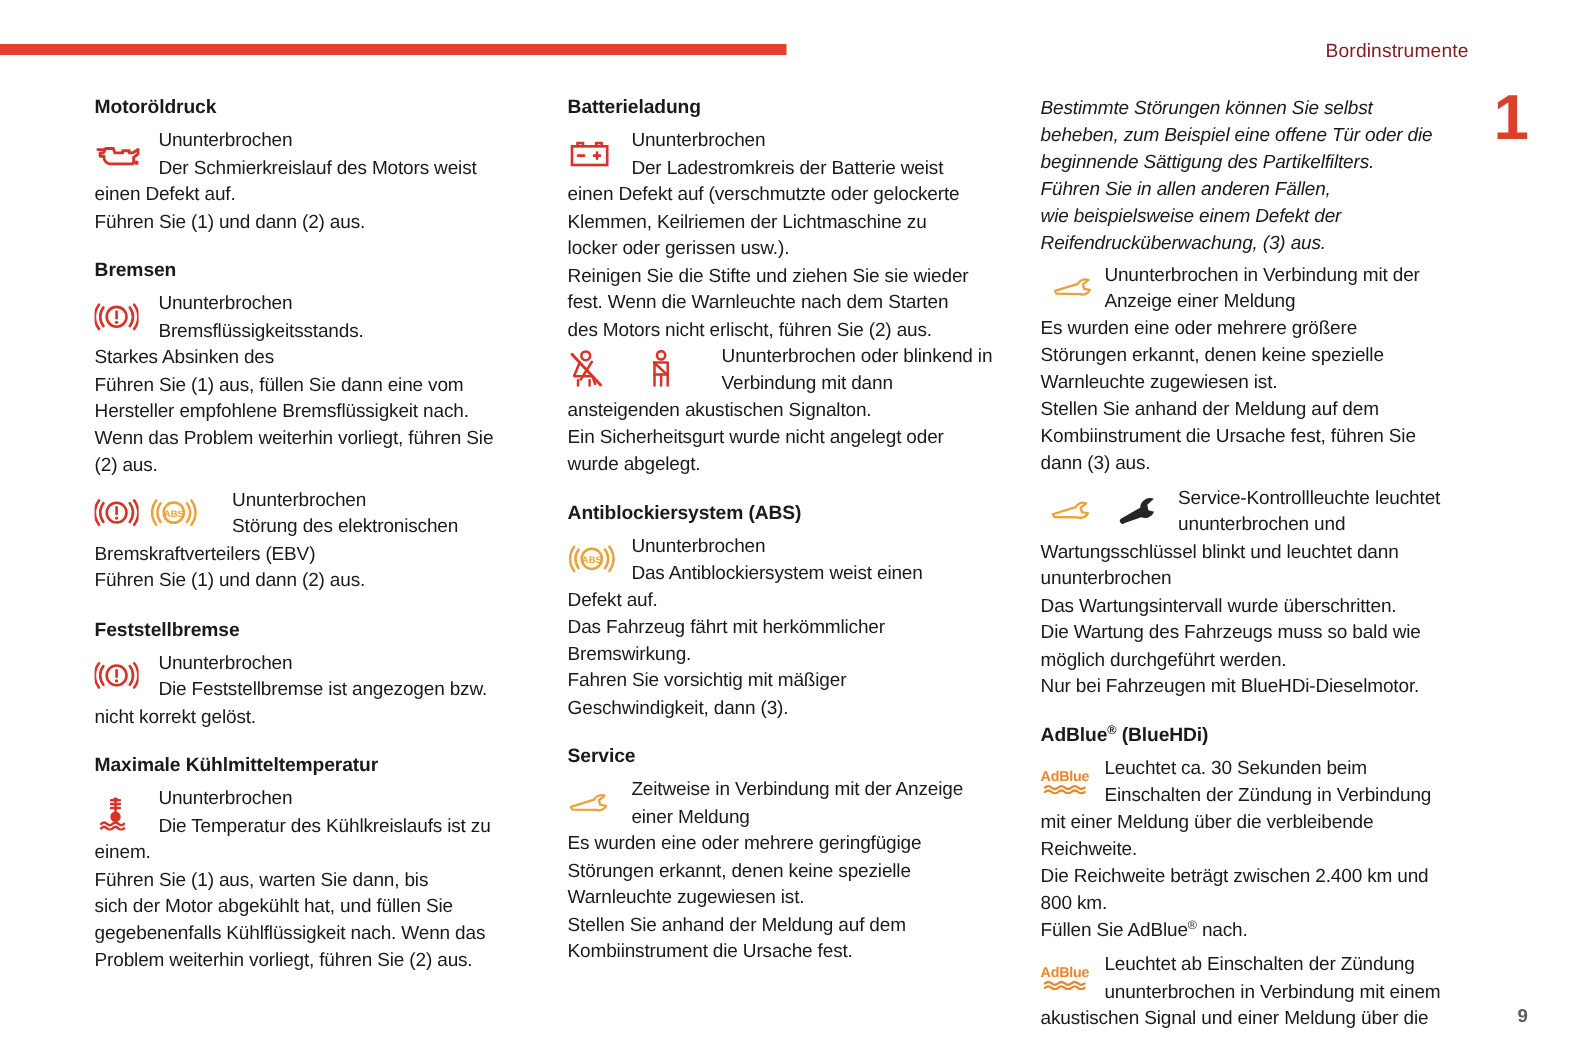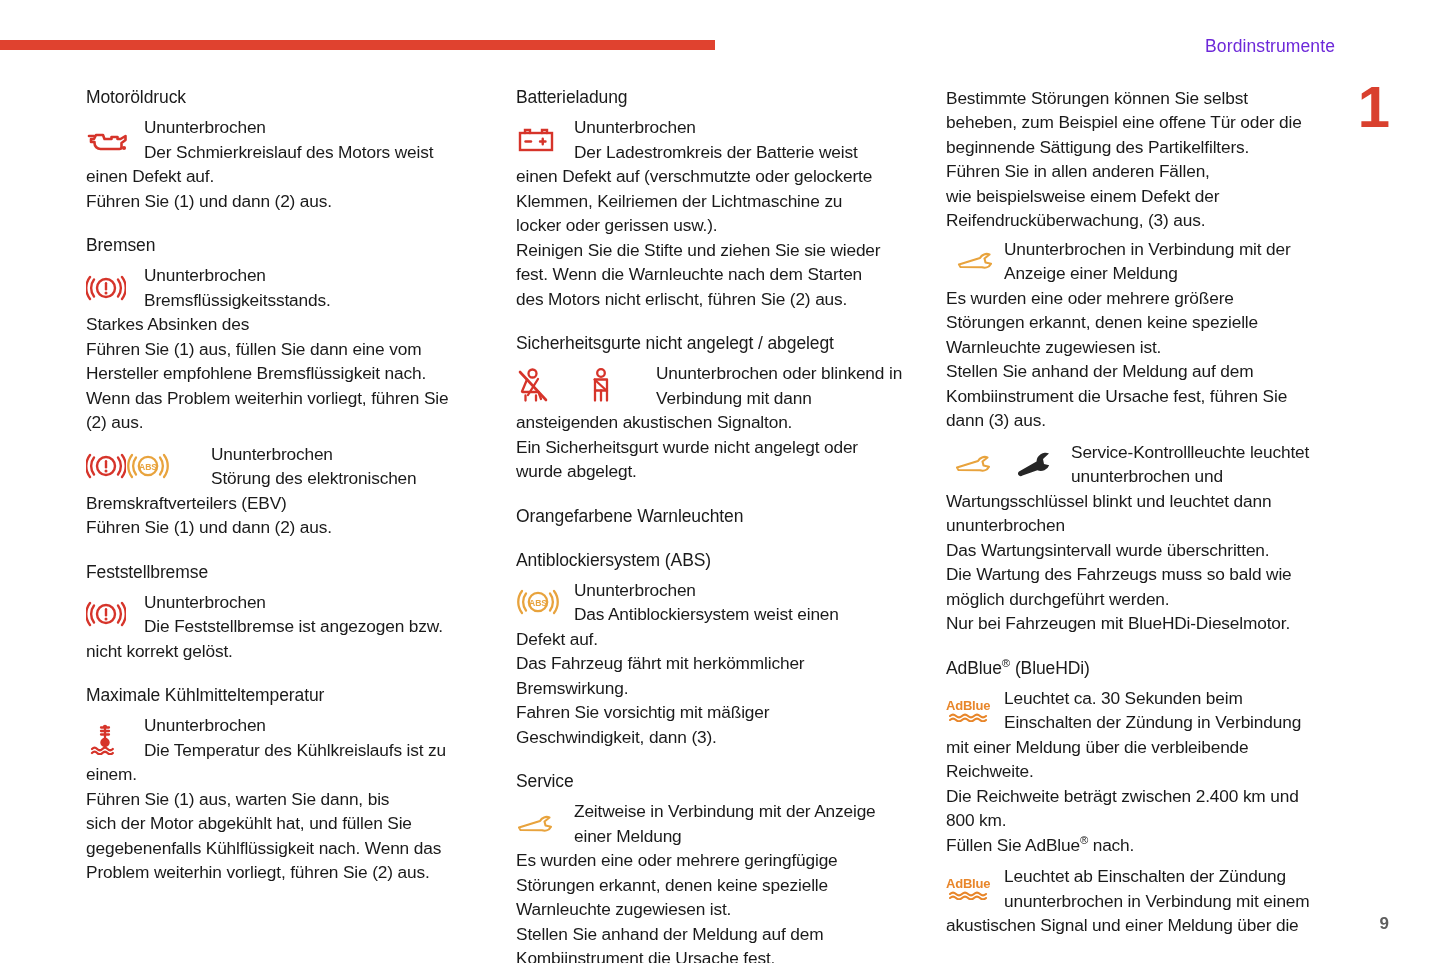--- a/index.html
+++ b/index.html
@@ -24,21 +24,21 @@
     top: 40px;
     width: 715px;
     height: 10px;
     background: #e0422f;
   }
   .header-title {
     position: absolute;
     right: 110px;
     top: 36px;
     font-size: 17.5px;
-    color: #6d28d9;
+    color: #7f1d1d;
     letter-spacing: .1px;
     white-space: nowrap;
   }
   .chapter-tab {
     position: absolute;
     right: 55px;
     top: 78px;
     font-size: 58px;
     font-weight: bold;
     color: #d9402e;
@@ -64,47 +64,48 @@
     gap: 36px;
   }
   .column {
     width: 394px;
     flex: 0 0 394px;
   }
 
   
   h2.sec-title {
     font-size: 17.5px;
-    font-weight: normal;
+    font-weight: bold;
     margin: 0 0 6px 0;
     line-height: 1.32;
     letter-spacing: -.1px;
   }
   .column > *:first-child.sec-title { margin-top: 0; }
   .sec-title.spaced { margin-top: 21px; }
 
   p.body {
     font-size: 17.3px;
     line-height: 1.415;
     margin: 0;
     letter-spacing: -.15px;
+    font-style: italic;
   }
 
   
   .icon-block {
     position: relative;
     margin: 0;
   }
   .icon-block .icon-slot {
     position: absolute;
     left: 0;
     top: 0;
     display: flex;
     align-items: center;
-    gap: 0;
+    gap: 10px;
     height: 49px;
   }
   .icon-block .icon-slot.single { width: 58px; }
   .icon-block .icon-slot.double { width: 118px; }
   .icon-block .icon-slot.wide   { width: 128px; }
 
   .icon-block .lead {
     font-size: 17.3px;
     line-height: 1.415;
     letter-spacing: -.15px;
@@ -317,21 +318,20 @@
         <span class="ln">Der Ladestromkreis der Batterie weist</span>
         <span class="ln">einen Defekt auf (verschmutzte oder gelockerte</span>
         <span class="ln">Klemmen, Keilriemen der Lichtmaschine zu</span>
         <span class="ln">locker oder gerissen usw.).</span>
         <span class="ln">Reinigen Sie die Stifte und ziehen Sie sie wieder</span>
         <span class="ln">fest. Wenn die Warnleuchte nach dem Starten</span>
         <span class="ln">des Motors nicht erlischt, führen Sie (2) aus.</span>
       </p>
     </div>
 
-    <h2 class="sec-title spaced">Sicherheitsgurte nicht angelegt / abgelegt</h2>
 
     <div class="icon-block ind-wide">
       <div class="icon-slot wide" style="gap:36px;">
         <span>
           <svg class="ic" width="34" height="36" viewBox="0 0 34 36">
               <g fill="none" stroke="#d6342a" stroke-width="2.3" stroke-linecap="round" stroke-linejoin="round">
                 <circle cx="16.5" cy="5.5" r="4"></circle>
                 <path d="M11 11.5 l-5 12"></path>
                 <path d="M22 11 l-10 16"></path>
                 <path d="M6.5 24 h16 l2.5 7"></path>
@@ -353,21 +353,20 @@
       </div>
       <p class="lead">
         <span class="ln">Ununterbrochen oder blinkend in</span>
         <span class="ln">Verbindung mit dann</span>
         <span class="ln">ansteigenden akustischen Signalton.</span>
         <span class="ln">Ein Sicherheitsgurt wurde nicht angelegt oder</span>
         <span class="ln">wurde abgelegt.</span>
       </p>
     </div>
 
-    <h2 class="sec-title spaced">Orangefarbene Warnleuchten</h2>
 
     <h2 class="sec-title spaced">Antiblockiersystem (ABS)</h2>
 
     <div class="icon-block ind-single">
       <div class="icon-slot single">
         <span>
           <svg class="ic" width="44" height="30" viewBox="0 0 44 30">
               <g fill="none" stroke="#e8a33d" stroke-width="2.3" stroke-linecap="round">
                 <circle cx="22" cy="15" r="9.2"></circle>
                 <path d="M10 6.5 A14 14 0 0 0 10 23.5"></path>

